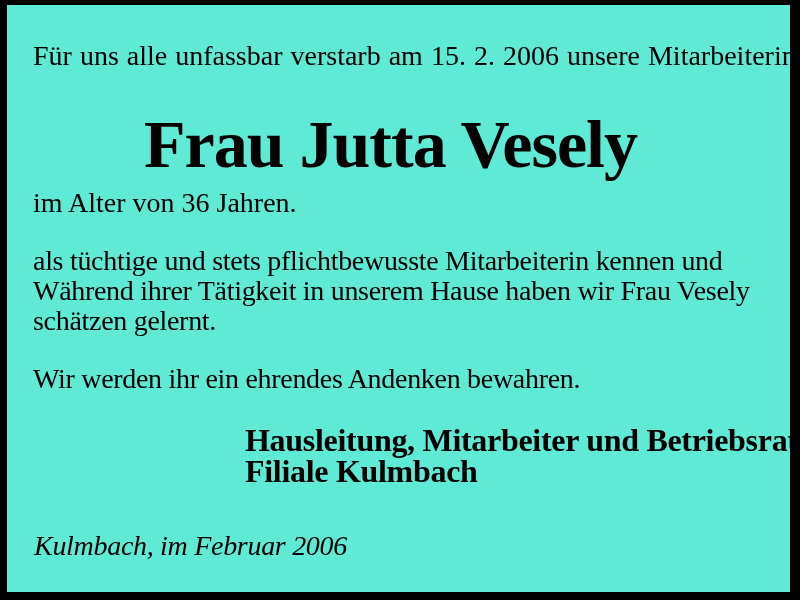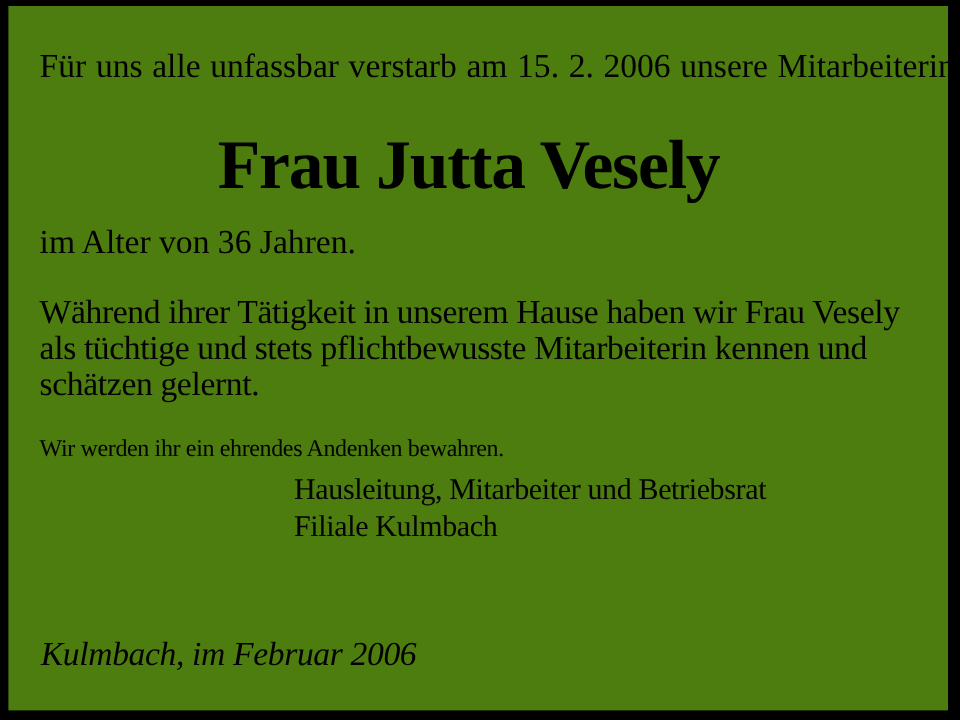--- a/index.html
+++ b/index.html
@@ -14,65 +14,65 @@
     font-family: "Liberation Serif", serif;
     color: #000000;
     overflow: hidden;
   }
   .page {
     position: absolute;
     left: 7px;
     top: 5px;
     right: 10px;
     bottom: 8px;
-    background: #4d7c0f;
+    background: #5eead4;
   }
   .txt {
     position: absolute;
     white-space: nowrap;
     line-height: 1.15;
   }
   .intro {
     left: 26px;
     top: 35px;
     font-size: 28px;
     word-spacing: 1px;
   }
   .title {
     left: 0;
     right: 16px;
     top: 100px;
     text-align: center;
-    font-size: 58px;
+    font-size: 68px;
     font-weight: bold;
     letter-spacing: -1px;
   }
   .age {
     left: 26px;
     top: 182px;
     font-size: 28px;
   }
   .tribute {
     left: 26px;
     top: 241px;
     font-size: 28px;
     line-height: 30px;
     letter-spacing: -0.3px;
   }
   .remembrance {
     left: 26px;
     top: 358px;
-    font-size: 20px;
+    font-size: 28px;
     letter-spacing: -0.3px;
   }
   .signature {
     left: 238px;
-    top: 388px;
-    font-size: 25px;
-    font-weight: normal;
+    top: 420px;
+    font-size: 32px;
+    font-weight: bold;
     line-height: 31px;
     letter-spacing: -0.3px;
   }
   .dateline {
     left: 27px;
     top: 525px;
     font-size: 28px;
     letter-spacing: -0.3px;
     font-style: italic;
   }
@@ -82,22 +82,22 @@
 
 <div class="page">
 
   <div class="txt intro">Für uns alle unfassbar verstarb am 15. 2. 2006 unsere Mitarbeiterin</div>
 
   <div class="txt title">Frau Jutta Vesely</div>
 
   <div class="txt age">im Alter von 36 Jahren.</div>
 
   <div class="txt tribute">
+    <div>als tüchtige und stets pflichtbewusste Mitarbeiterin kennen und</div>
     <div>Während ihrer Tätigkeit in unserem Hause haben wir Frau Vesely</div>
-    <div>als tüchtige und stets pflichtbewusste Mitarbeiterin kennen und</div>
     <div>schätzen gelernt.</div>
   </div>
 
   <div class="txt remembrance">Wir werden ihr ein ehrendes Andenken bewahren.</div>
 
   <div class="txt signature">
     <div>Hausleitung, Mitarbeiter und Betriebsrat</div>
     <div>Filiale Kulmbach</div>
   </div>
 

